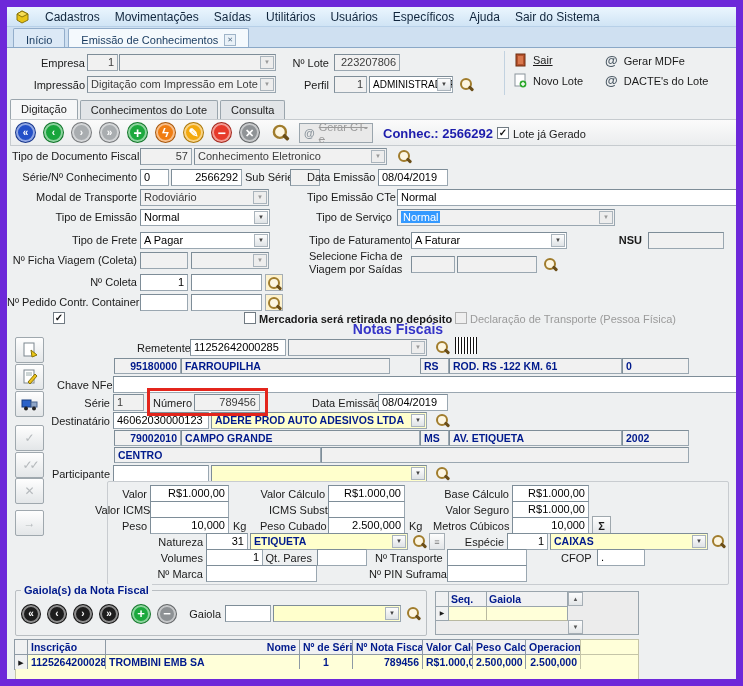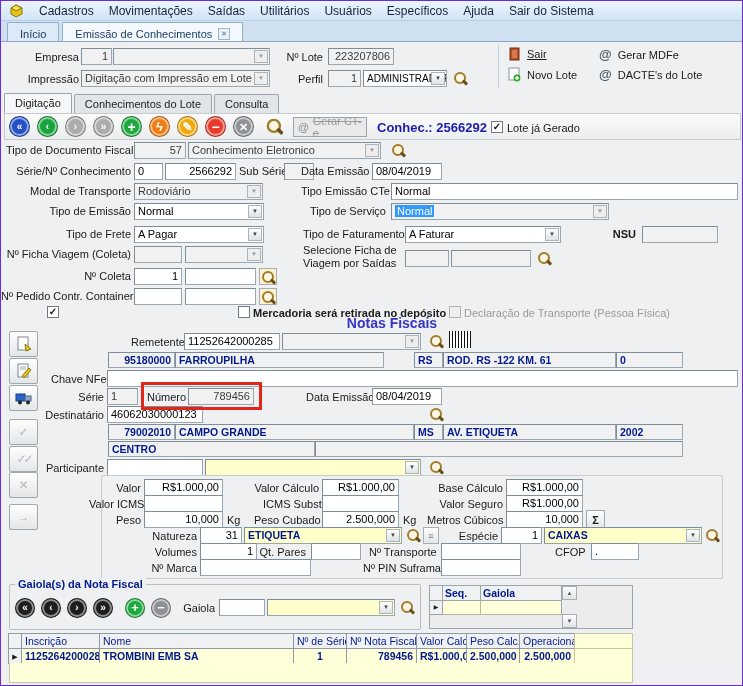--- a/index.html
+++ b/index.html
@@ -1,18 +1,18 @@
 <!DOCTYPE html>
 <html><head>
 <meta charset="utf-8">
 <style>
 *{margin:0;padding:0;box-sizing:border-box}
 html,body{background:#fff}
 body{width:743px;height:686px;font-family:"Liberation Sans",sans-serif}
-#screen{position:relative;width:743px;height:686px;background:#eef0f1;border:1px solid #6d28d9;overflow:hidden;font-size:11px;color:#1a1a1a}
+#screen{position:relative;width:743px;height:686px;background:#eef0f1;border:7px solid #6d28d9;overflow:hidden;font-size:11px;color:#1a1a1a}
 .abs{position:absolute}
 .lbl{position:absolute;white-space:nowrap;text-align:right;line-height:13px;font-size:11px}
 .llbl{position:absolute;white-space:nowrap;text-align:left;line-height:13px;font-size:11px}
 .bold{font-weight:bold}
 .gray{color:#9a9a9a}
 .navy{color:#001a8c}
 .fld{position:absolute;height:17px;background:#fff;border:1px solid #9aa7b1;border-top-color:#7e8d98;border-left-color:#7e8d98;padding:1px 3px;line-height:13px;font-size:11px;white-space:nowrap;overflow:hidden;color:#000}
 .dis{background:#f1f1f1;color:#3c3c3c}
 .yel{background:#ffffcc;color:#001a8c}
 .num{text-align:right}
@@ -36,21 +36,21 @@
 .subtabs{position:absolute;left:3px;top:92px;display:flex;align-items:flex-end;gap:2px;height:20px}
 .stab{height:19px;padding:3px 10px 0;background:#e2e5e8;border:1px solid #9aa5ad;border-bottom:none;border-radius:2px 2px 0 0;font-size:11px;color:#222}
 .stab.active{background:#f6f7f8;height:20px}
 .toolbar{position:absolute;left:3px;top:112px;width:737px;height:27px;background:linear-gradient(#fbfbfb,#ebedee);border:1px solid #c6cbcf}
 .gbox{position:absolute;border:1px solid #b9bec2;border-radius:2px}
 .vline{position:absolute;width:1px;background:#c2d2e0}
 .redbox{position:absolute;border:3px solid #e3251c;z-index:5;pointer-events:none}
 .cell{position:absolute;height:16px;border:1px solid #9aa7b1;border-top-color:#7e8d98;border-left-color:#7e8d98;background:#f1f1f1;color:#001a8c;font-weight:bold;font-size:10.5px;padding:1px 3px;line-height:12px;white-space:nowrap;overflow:hidden}
 .trow{position:absolute;display:flex}
 .tc{height:16px;border:1px solid #8e9aa5;margin-left:-1px;font-size:10.5px;line-height:13px;padding:1px 3px;white-space:nowrap;overflow:hidden}
-.th{background:#f0f1f2;color:#001a8c;font-weight:normal;text-align:center}
+.th{background:#f0f1f2;color:#001a8c;font-weight:bold;text-align:center}
 .td{background:#ffffd9;color:#001a8c;font-weight:bold}
 .scrbtn{width:15px;height:14px;background:linear-gradient(#fdfdfd,#e2e5e7);border:1px solid #a5aeb5;font-size:6px;display:flex;align-items:center;justify-content:center;color:#555}
 .atico{font-weight:bold;font-size:13px;color:#4c5a66}
 .hbtn{position:absolute;display:flex;gap:6px;align-items:center;font-size:11px;cursor:default}
 </style>
 </head>
 <body>
 
 <div id="screen">
 
@@ -280,20 +280,21 @@
   <div class="lbl" style="left:73px;top:390px;width:30px">Série</div>
   <div class="fld dis" style="left:106px;top:387px;width:31px">1</div>
   <div class="redbox" style="left:140px;top:381px;width:121px;height:28px"></div>
   <div class="lbl" style="left:146px;top:390px;width:37px">Número</div>
   <div class="fld dis num" style="left:187px;top:387px;width:66px">789456</div>
   <div class="lbl" style="left:305px;top:390px;width:63px">Data Emissão</div>
   <div class="fld" style="left:371px;top:387px;width:70px">08/04/2019</div>
 
   <div class="lbl" style="left:40px;top:408px;width:63px">Destinatário</div>
   <div class="fld" style="left:106px;top:405px;width:96px">46062030000123</div>
+  <div class="fld yel combo" style="left:204px;top:405px;width:216px;font-weight:bold;font-size:10.5px"><span>ADERE PROD AUTO ADESIVOS LTDA</span><span class="dd">▼</span></div>
   <span class="mag" style="left:428px;top:406px"></span>
 
   <div class="cell num" style="left:107px;top:423px;width:67px">79002010</div>
   <div class="cell" style="left:174px;top:423px;width:239px">CAMPO GRANDE</div>
   <div class="cell" style="left:413px;top:423px;width:29px">MS</div>
   <div class="cell" style="left:442px;top:423px;width:173px">AV. ETIQUETA</div>
   <div class="cell" style="left:615px;top:423px;width:67px">2002</div>
   <div class="cell" style="left:107px;top:440px;width:207px">CENTRO</div>
   <div class="cell" style="left:314px;top:440px;width:368px"></div>
 
@@ -394,21 +395,21 @@
     <div class="abs" style="left:51px;top:15px;width:81px;height:14px;background:#ffffd9;border-right:1px solid #9aa5ad;border-bottom:1px solid #b9b9a0"></div>
     <div class="abs" style="left:132px;top:0;width:15px;height:42px">
       <div class="scrbtn">▲</div>
       <div class="scrbtn" style="margin-top:14px">▼</div>
     </div>
   </div>
 
   <div class="trow" style="left:8px;top:632px">
     <div class="tc th" style="width:14px"></div>
     <div class="tc th" style="width:79px;text-align:left">Inscrição</div>
-    <div class="tc th" style="width:195px;text-align:left">Nome</div>
+    <div class="tc th" style="width:195px;text-align:right">Nome</div>
     <div class="tc th" style="width:54px">Nº de Série</div>
     <div class="tc th" style="width:71px">Nº Nota Fiscal</div>
     <div class="tc th" style="width:51px">Valor Calc.</div>
     <div class="tc th" style="width:54px">Peso Calc.</div>
     <div class="tc th" style="width:56px">Operacional</div>
     <div class="tc td" style="width:59px;border-color:#c5c5a8"></div>
   </div>
   <div class="trow" style="left:8px;top:647px">
     <div class="tc" style="width:14px;background:#f0f1f2;font-size:7px;text-align:center"><span>▶</span></div>
     <div class="tc td" style="width:79px">11252642000285</div>

